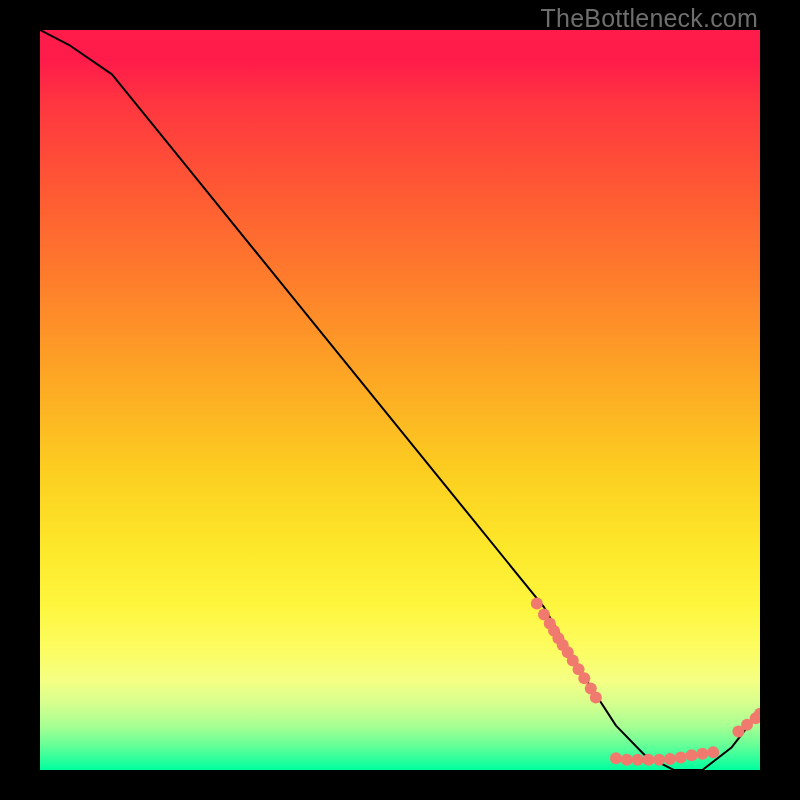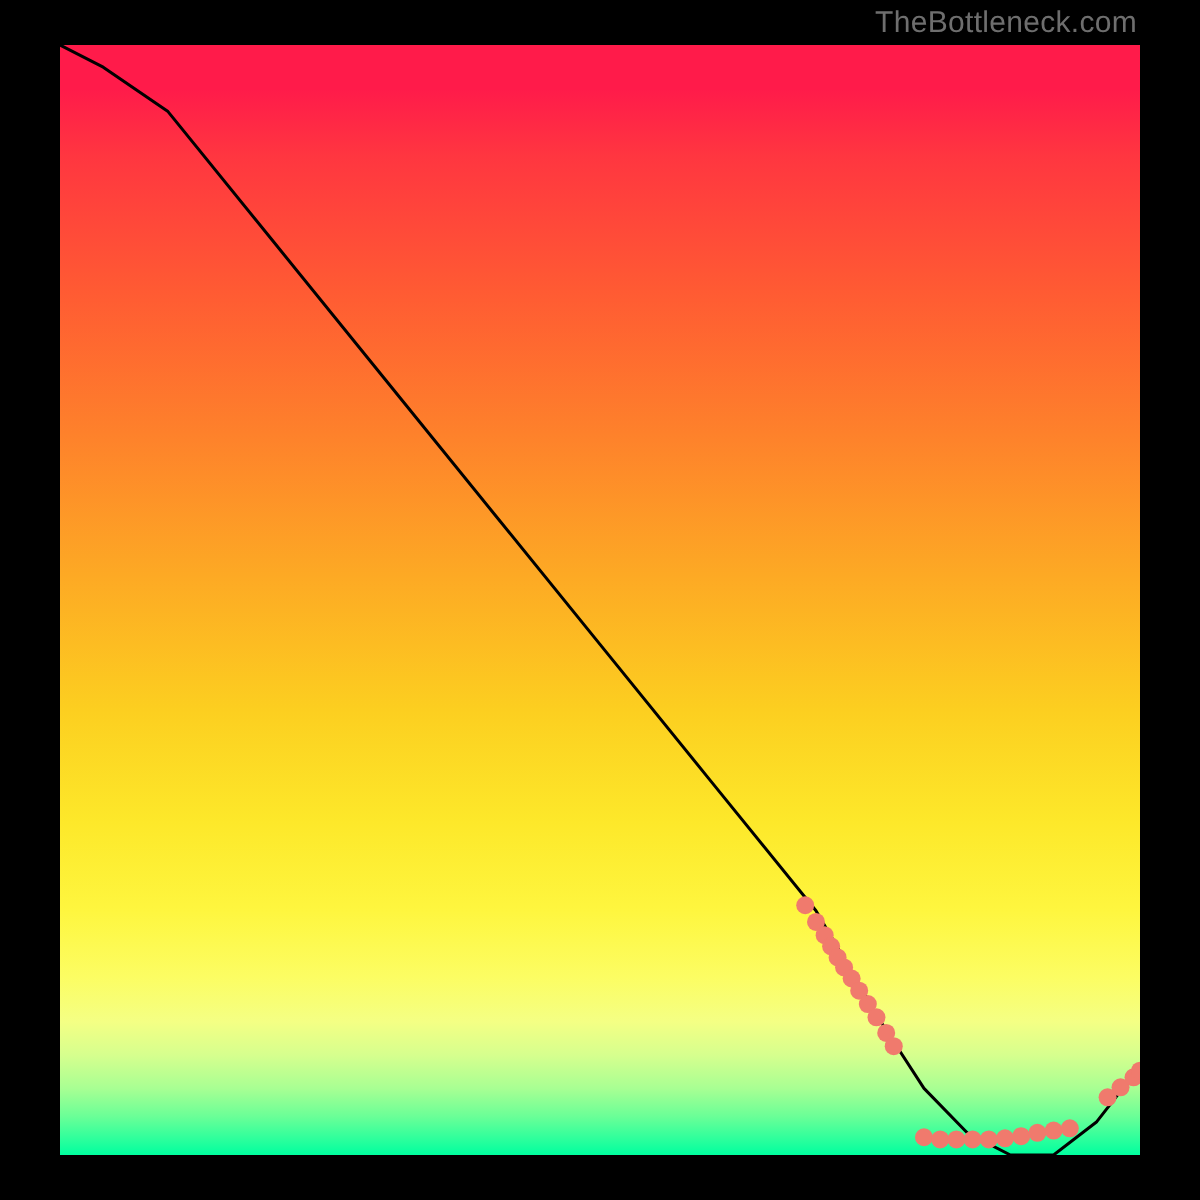--- a/index.html
+++ b/index.html
@@ -49,21 +49,21 @@
     left: 0;
     top: 0;
     width: 100%;
     height: 100%;
   }
   .attribution {
     position: absolute;
     top: 4px;
     right: 42px;
     color: #6e6e6e;
-    font-size: 20px;
+    font-size: 25px;
     letter-spacing: 0.2px;
     font-weight: 400;
   }
 </style>
 </head>
 <body>
 
 <div class="stage">
   <div class="plot">
     <svg class="svg-layer" id="chart-svg" viewBox="0 0 720 740" preserveAspectRatio="none">

